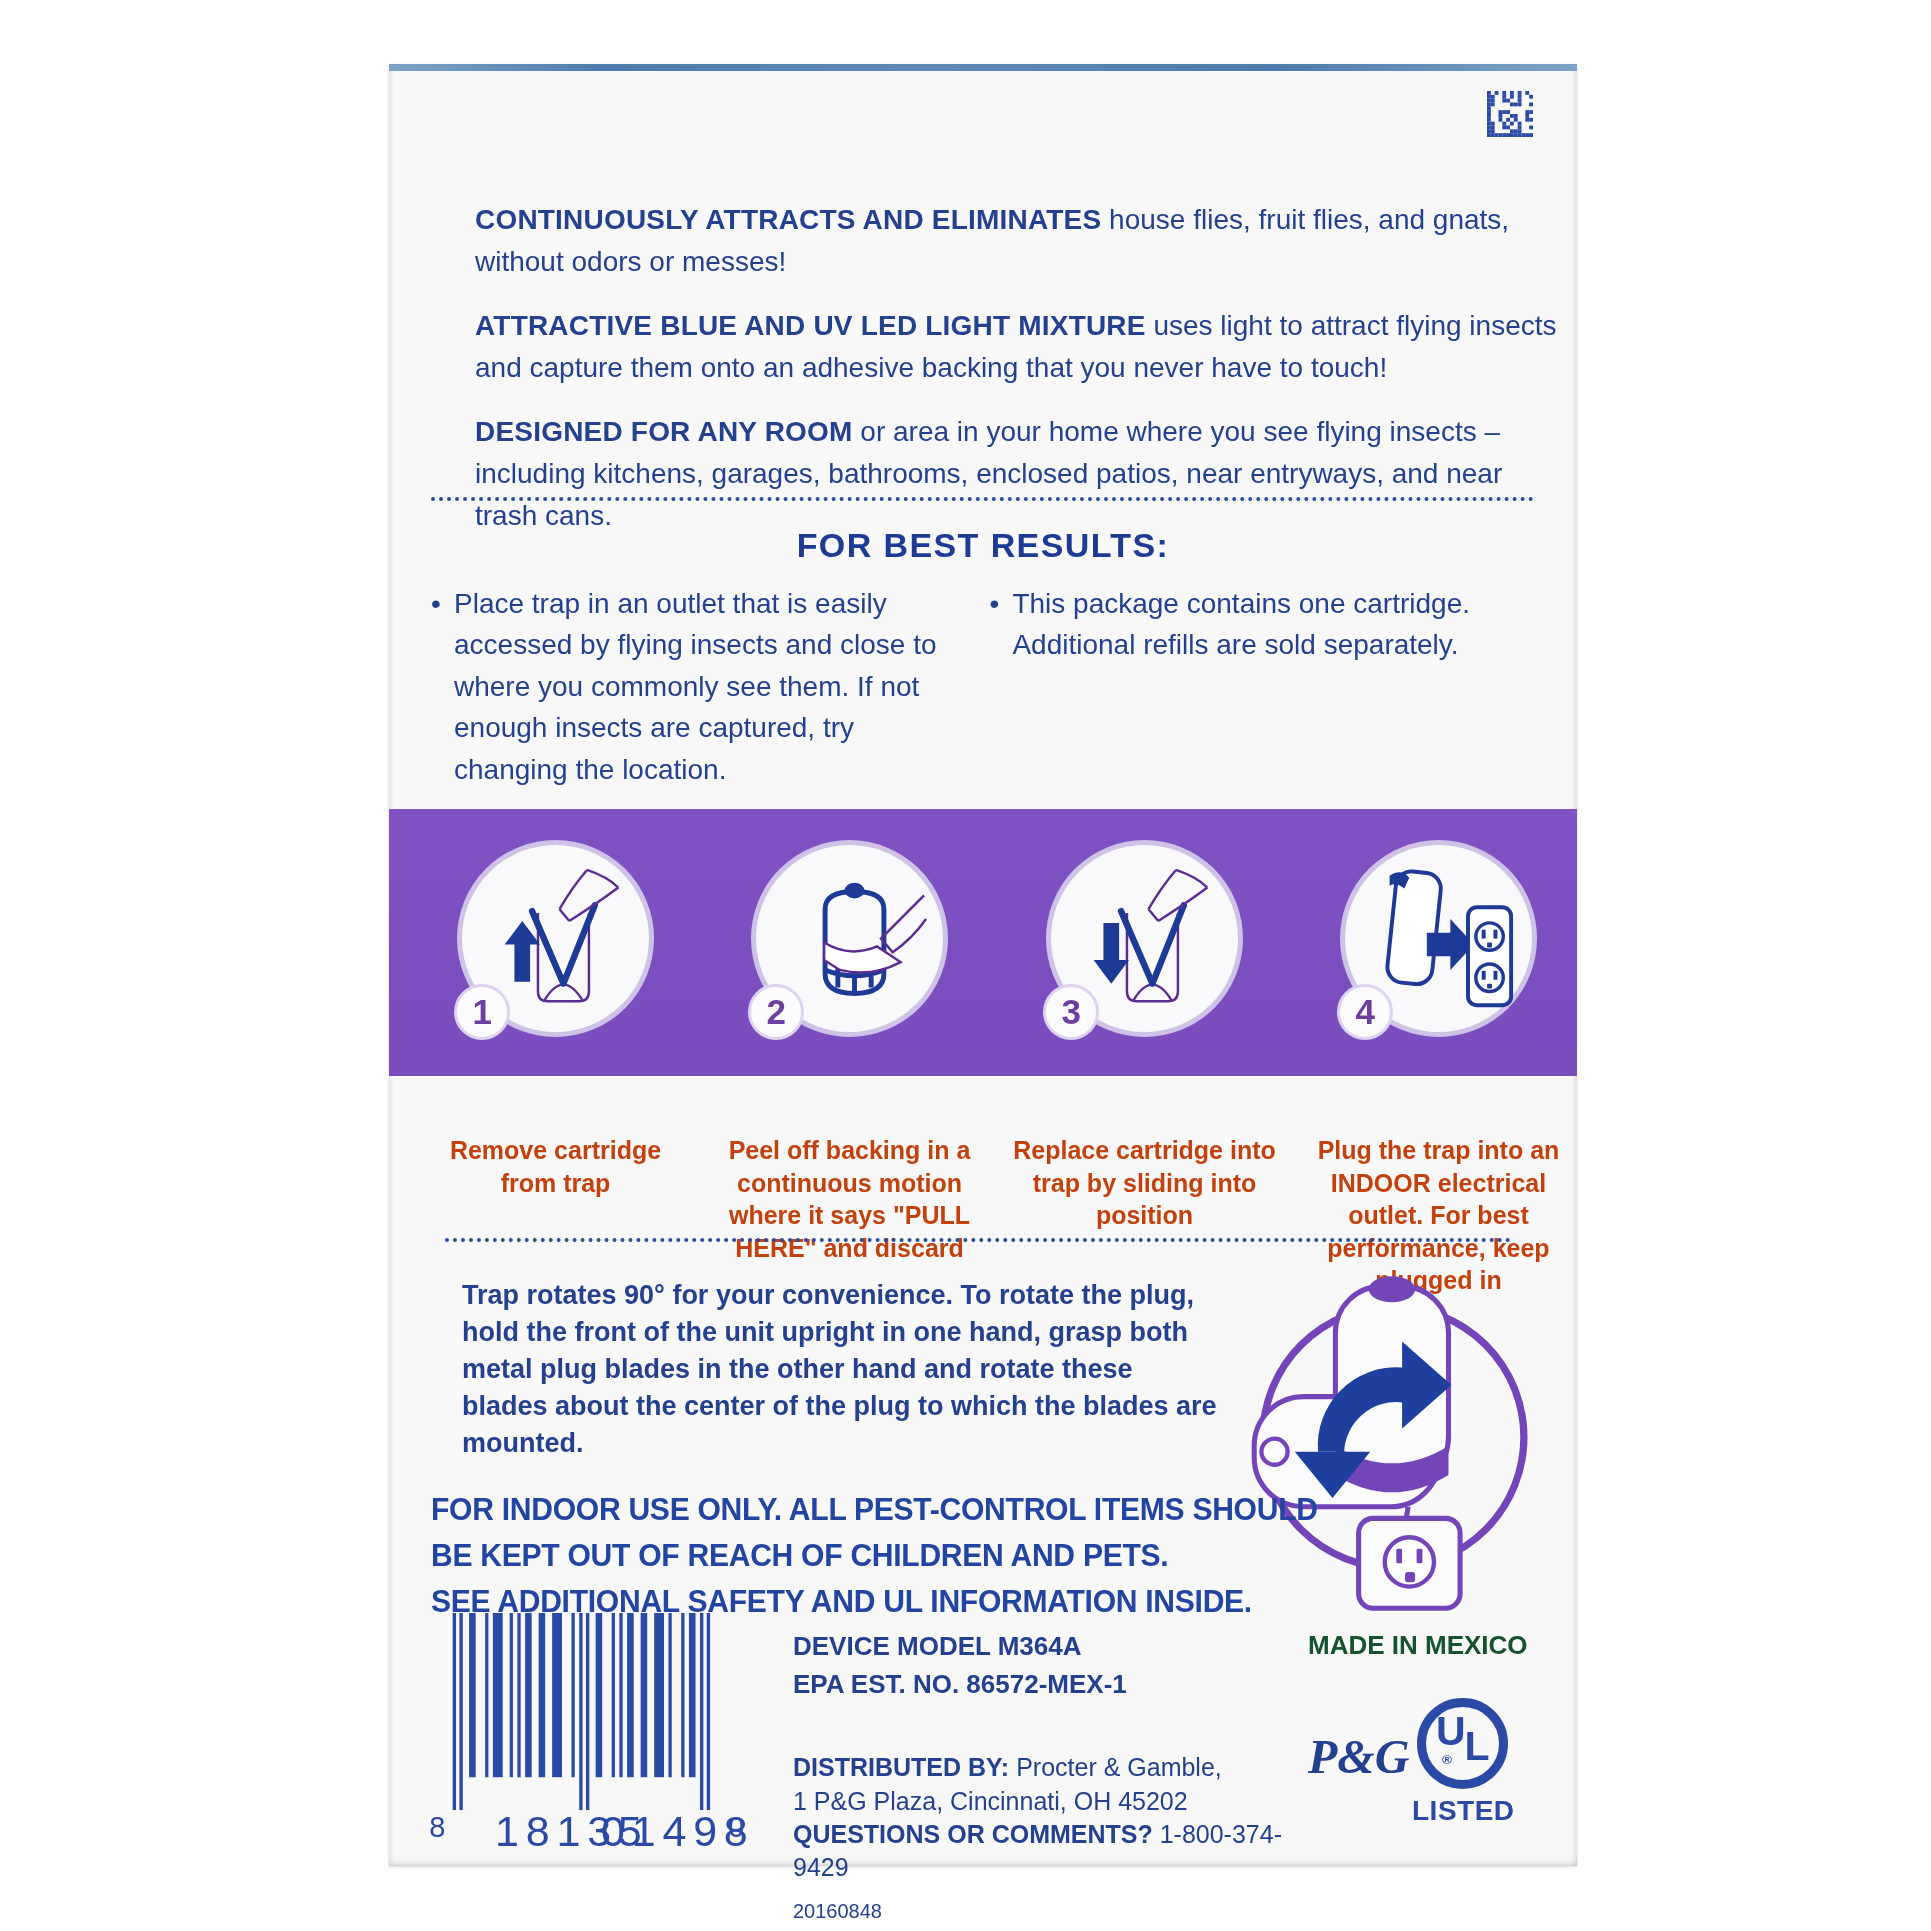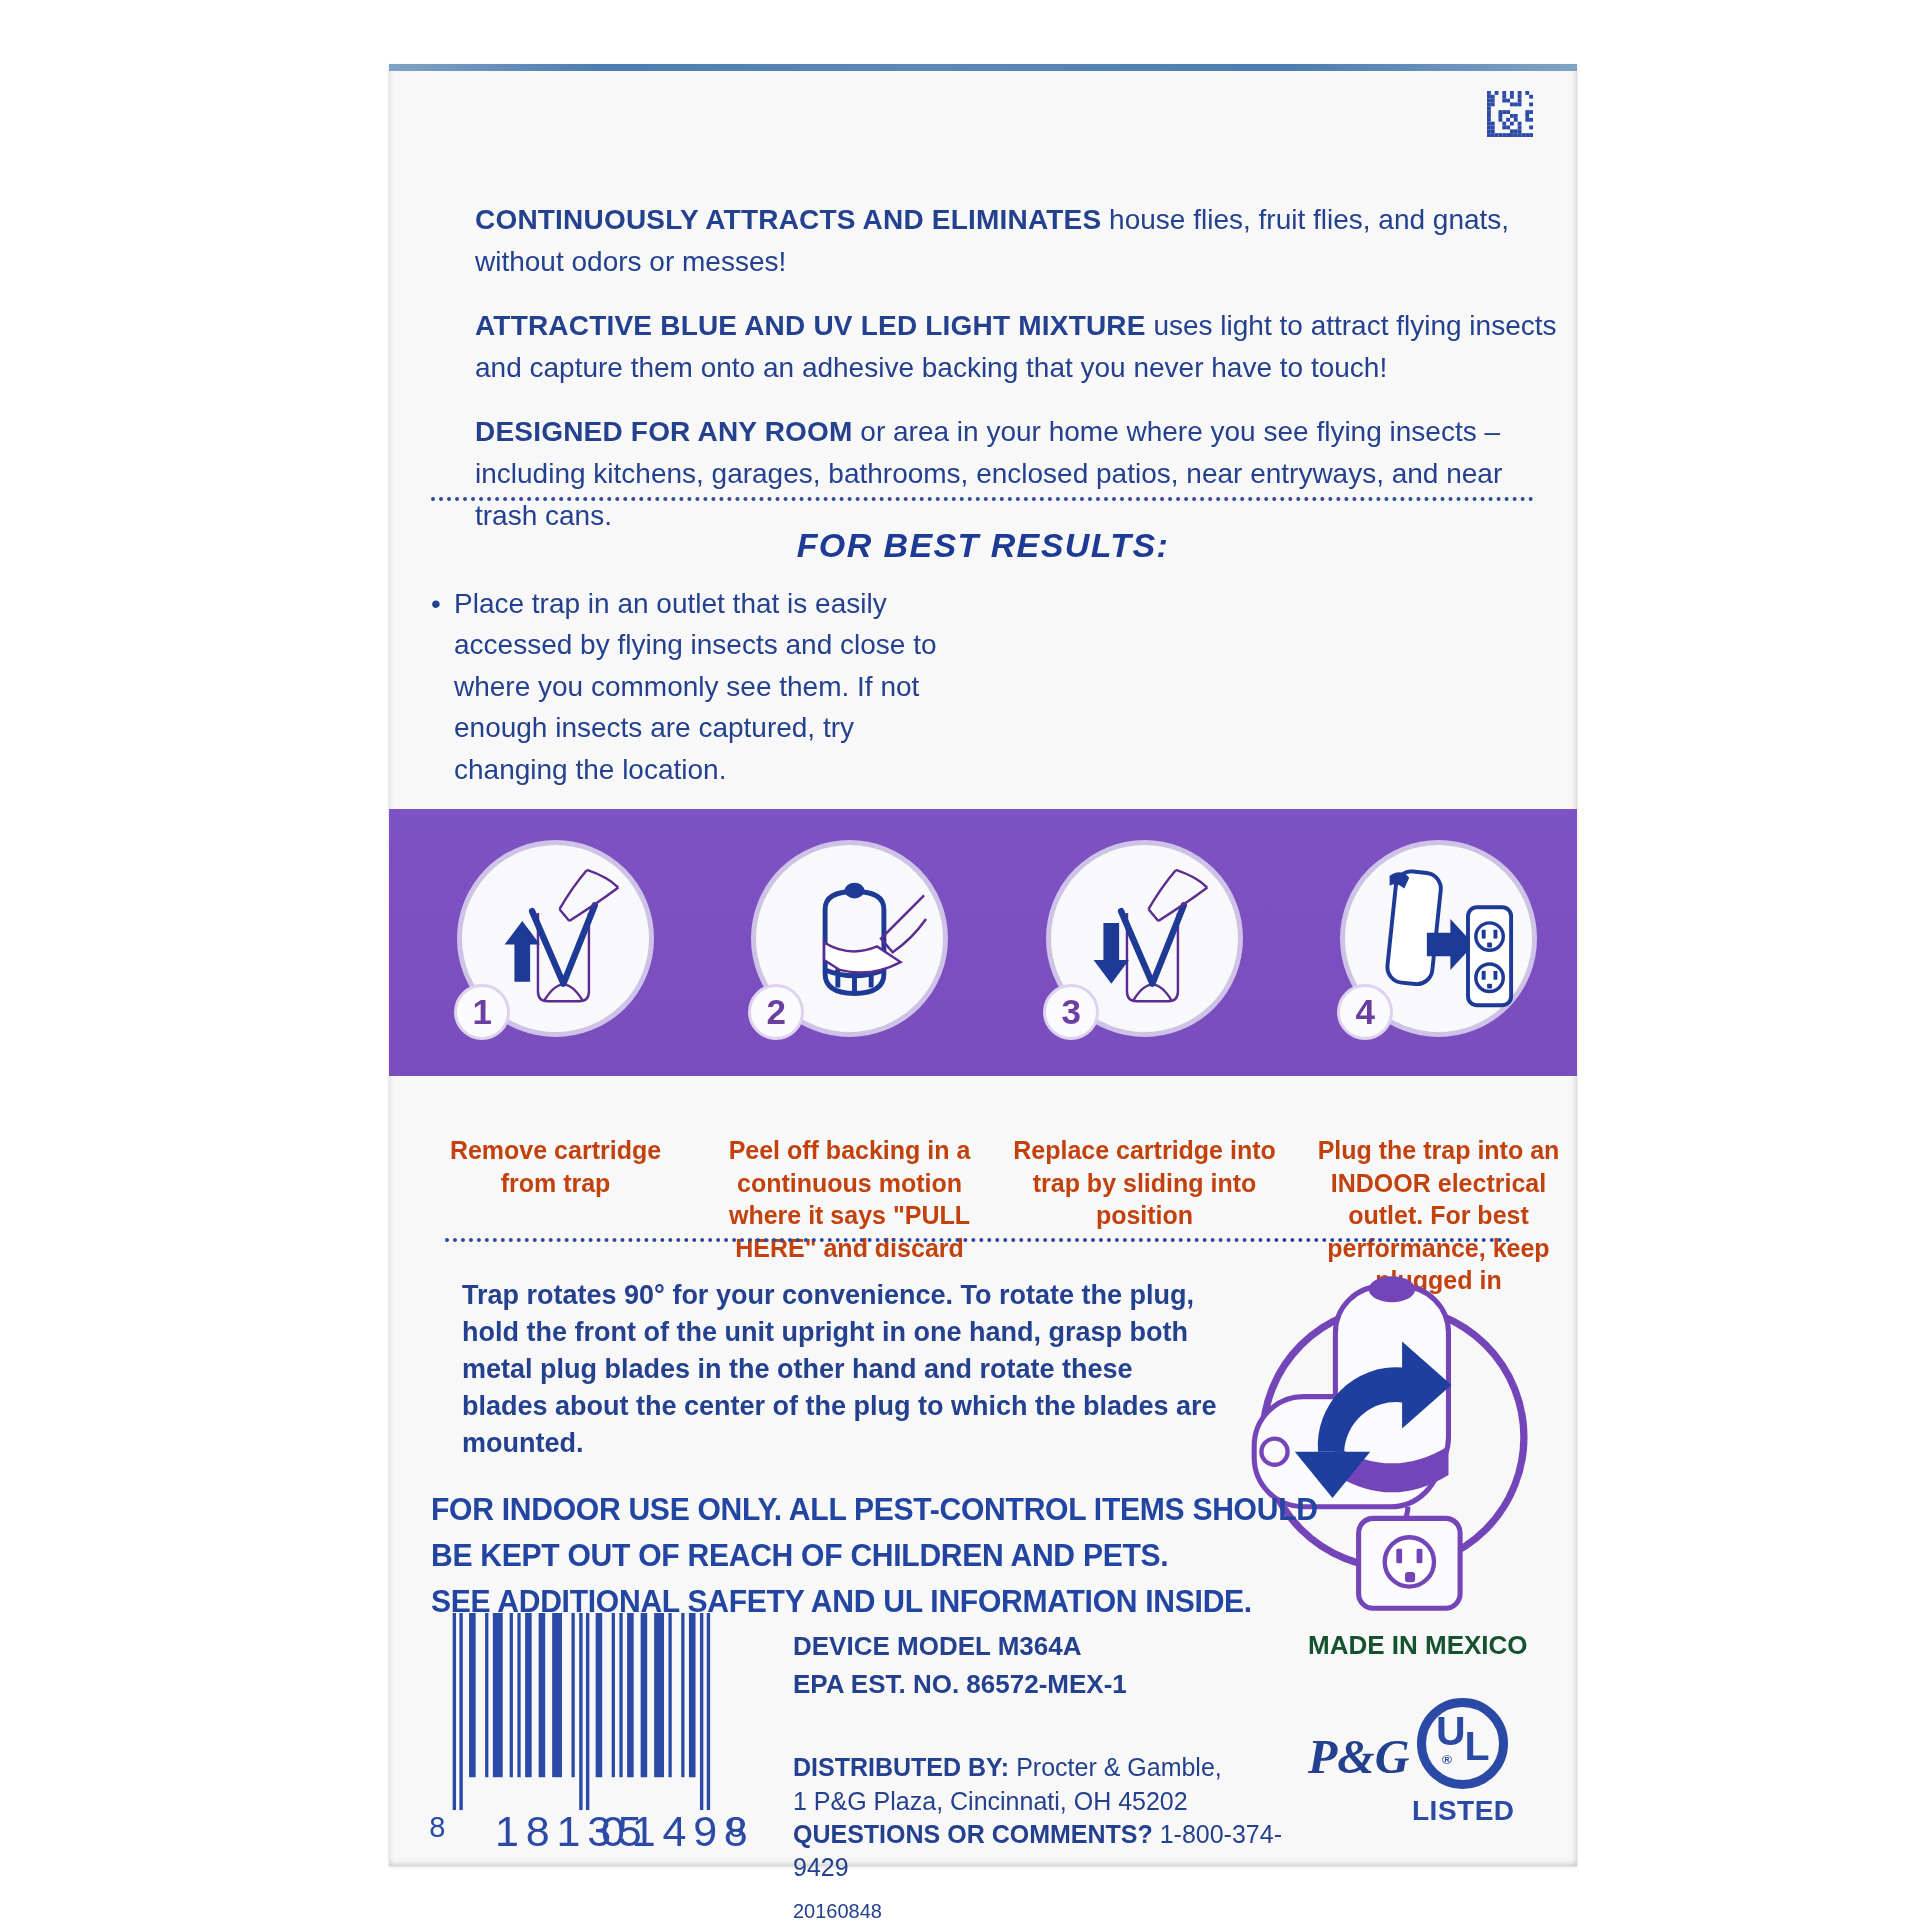--- a/index.html
+++ b/index.html
@@ -21,21 +21,21 @@
 
   .paras { position:absolute; top:135px; left:58px; width:1091px;margin-left:28px; }
   .para { font-size:28px; line-height:1.5; color:#24418f; margin-bottom:22px; }
   .para b { font-weight:bold; letter-spacing:0.2px; }
 
   .dotted { position:absolute; left:42px; width:1103px; border-top:4.8px dotted #2b4aa0; }
   .dotted.d1 { top:433px; }
   .dotted.d2 { top:1174px; left:56px; width:1066px; }
 
   .best-heading { position:absolute; top:462px; left:58px; width:1072px;
-    text-align:center; font-size:34px; font-weight:bold; letter-spacing:1.4px; color:#1d3a94;font-style:italic; }
+    text-align:center; font-size:34px; font-weight:bold; letter-spacing:1.4px; color:#1d3a94; }
 
   .bullets { position:absolute; top:519px; left:42px; width:1110px;
     display:grid; grid-template-columns:543px 1fr; column-gap:15.4px; }
   .bullet { position:relative; padding-left:23px; font-size:28px; line-height:1.48; color:#24418f; margin-bottom:23px; }
   .bullet::before { content:"•"; position:absolute; left:0; top:0; }
 
   .band { position:absolute; top:745px; left:0; width:100%; height:267px;
     background:linear-gradient(180deg,#7d52c3 0%,#7a4dbd 100%); }
   .step-circle { position:absolute; top:31px; width:197px; height:197px; border-radius:50%;
     background:#f9f8fb; border:5.8px solid #cfc2e7; }
@@ -169,20 +169,21 @@
   <div class="dotted d1"></div>
 
   <div class="best-heading">FOR BEST RESULTS:</div>
 
   <div class="bullets">
     <div>
       <div class="bullet">Place trap in an outlet that is easily accessed by flying insects and close to where you commonly see them. If not enough insects are captured, try changing the location.</div>
       <div class="bullet">The blue light indicates it's working.</div>
     </div>
     <div>
+      <div class="bullet">This package contains one cartridge. Additional refills are sold separately.</div>
     </div>
   </div>
 
   <div class="band">
     <div class="step-circle" style="left:68px;">
       <svg width="147" height="147" viewBox="0 0 150 150">
         <path d="M52,46 L52,126 Q52,136 62,136 L94,136 Q104,136 104,126 L104,46" stroke="#5b2d91" stroke-width="2.5" fill="none"></path>
         <path d="M58,136 Q78,102 98,136" stroke="#5b2d91" stroke-width="2.5" fill="none"></path>
         <path d="M46,44 L78,118 L110,38" stroke="#1d3a97" stroke-width="6.5" fill="none" stroke-linecap="round" stroke-linejoin="round"></path>
         <path d="M36,54 L54,78 L44,78 L44,116 L28,116 L28,78 L18,78 Z" fill="#1d3a97"></path>

